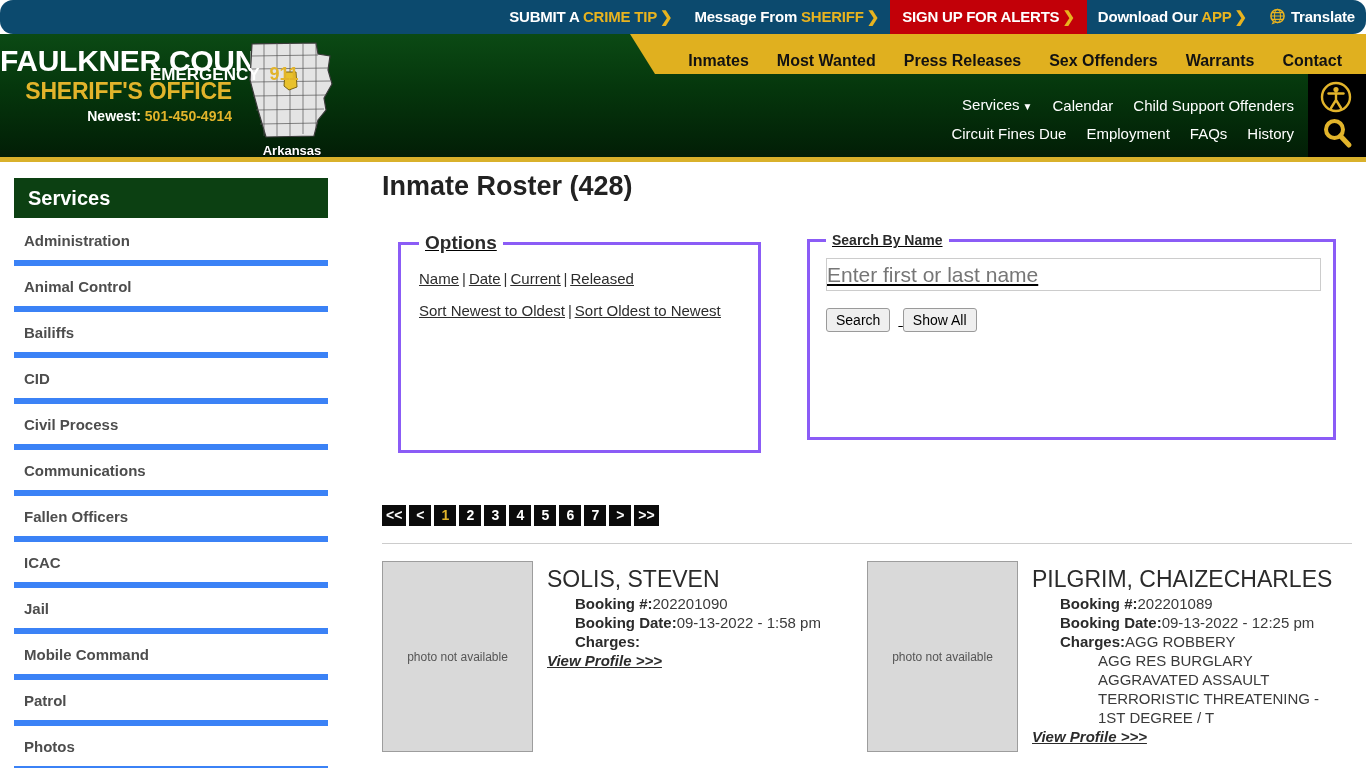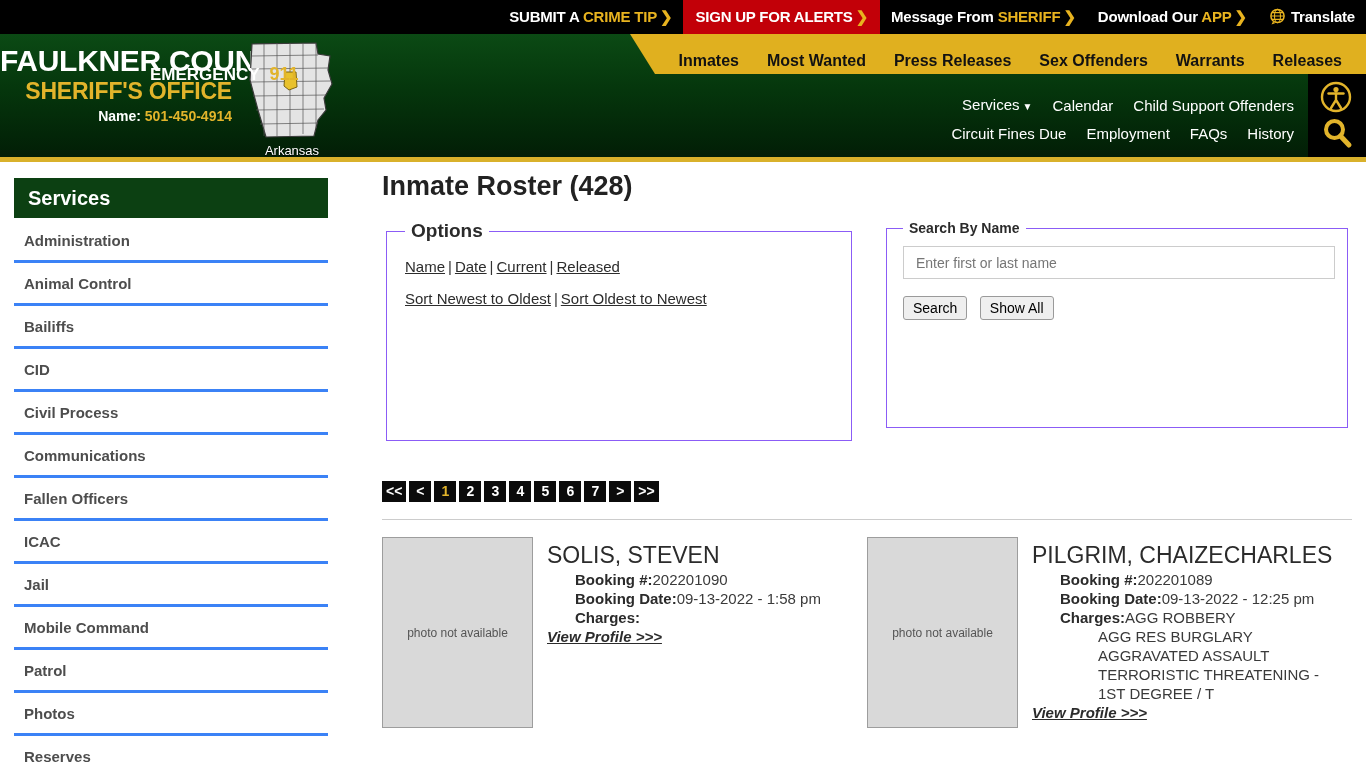--- a/index.html
+++ b/index.html
@@ -8,23 +8,24 @@
     width: 1366px; height: 768px;
     overflow: hidden;
     background: #ffffff;
     font-family: "Liberation Sans", sans-serif;
   }
 
   
   .topbar {
     position: absolute; top: 0; left: 0;
     width: 1366px; height: 34px;
-    background: #000000;
+    background: #0c4a6e;
     display: flex; align-items: center; justify-content: flex-end;
     z-index: 40;
+    border-radius: 13px;
   }
   .topbar-item {
     color: #ffffff;
     font-size: 15px;
     font-weight: bold;
     font-family: "Liberation Sans", sans-serif;
     letter-spacing: -0.2px;
     white-space: nowrap;
     padding: 0 11px;
     height: 34px;
@@ -90,21 +91,21 @@
   .brand-3 .phone-num { color: #e2b42b; }
 
   
   .map-wrap {
     position: absolute; left: 244px; top: 6px;
     width: 96px; height: 118px;
   }
   .map-label {
     position: absolute; bottom: 0; left: 0; width: 96px;
     text-align: center;
-    color: #ffffff; font-size: 13px; font-weight: normal;
+    color: #ffffff; font-size: 13px; font-weight: bold;
     text-shadow: 0 1px 1px #000;
   }
 
   
   .goldnav {
     position: absolute; top: 34px; left: 0;
     width: 1366px; height: 40px;
     z-index: 10;
     pointer-events: none;
   }
@@ -183,21 +184,21 @@
     font-weight: bold;
     padding: 10px 14px;
     height: 40px;
     line-height: 20px;
   }
   .sidebar-item {
     font-size: 15px;
     font-weight: bold;
     color: #4d4d4d;
     padding: 12px 10px 11px 10px;
-    border-bottom: 3px solid #3b82f6;
+    border-bottom: 6px solid #3b82f6;
     line-height: 17px;
     cursor: pointer;
   }
   .sidebar-item:first-of-type { padding-top: 14px; }
 
   
   .main {
     position: absolute; left: 382px; top: 170px;
     width: 970px;
   }
@@ -208,47 +209,48 @@
     margin: 0 0 14px 0;
     line-height: 32px;
   }
 
   .panels {
     display: flex;
     gap: 0;
     align-items: flex-start;
   }
   fieldset.box {
-    border: 1px solid #8b5cf6;
-    margin: 4px;
+    border: 3px solid #8b5cf6;
+    margin: 16px;
     padding: 6px 12px 12px 18px;
+    text-decoration: underline;
   }
   fieldset.box legend {
     font-size: 19px;
     font-weight: bold;
     color: #2b2b2b;
     padding: 0 6px;
   }
   #options-box { width: 486px; height: 221px; }
   #search-box  { width: 474px; height: 208px; margin-left: 30px; padding-left: 16px; }
   #search-box legend { font-size: 14px; }
 
   .opt-row { margin: 5px 0 0 0; line-height: 27px; font-size: 15px; color: #333; }
   .opt-link {
     color: #2c2c2c;
     text-decoration: underline;
     cursor: pointer;
   }
   .opt-sep { color: #333; padding: 0 3px; }
 
   .name-input {
-    width: 432px; height: 33px;
+    width: 495px; height: 33px;
     border: 1px solid #cccccc;
-    font-size: 14px;
-    padding: 4px 12px;
+    font-size: 21px;
+    padding: 4px 0;
     color: #222;
     font-family: "Liberation Sans", sans-serif;
     display: block;
     margin-top: 4px;
   }
   .name-input::placeholder { color: #767676; }
   .btn-row { margin-top: 17px; }
   .btn {
     font-family: "Liberation Sans", sans-serif;
     font-size: 14px;
@@ -326,37 +328,37 @@
     text-decoration: underline;
     margin-top: 1px;
     cursor: pointer;
   }
 </style>
 </head>
 <body>
 
 <div class="topbar" id="topbar">
     <a class="topbar-item"><span>SUBMIT A </span><span class="hl">CRIME TIP</span><span class="chev">❯</span></a>
+    <a class="topbar-item"><span>Message From </span><span class="hl">SHERIFF</span><span class="chev">❯</span></a>
     <a class="topbar-item alerts"><span>SIGN UP FOR ALERTS</span><span class="chev">❯</span></a>
-    <a class="topbar-item"><span>Message From </span><span class="hl">SHERIFF</span><span class="chev">❯</span></a>
     <a class="topbar-item"><span>Download Our </span><span class="hl">APP</span><span class="chev">❯</span></a>
     <a class="topbar-item"><span class="globe-icon"><svg width="17" height="17" viewBox="0 0 17 17">
           <circle cx="8.5" cy="8" r="6.6" fill="none" stroke="#e8b31f" stroke-width="1.5"></circle>
           <ellipse cx="8.5" cy="8" rx="3" ry="6.6" fill="none" stroke="#e8b31f" stroke-width="1.1"></ellipse>
           <path d="M2 8 H15 M3 4.6 H14 M3 11.4 H14" stroke="#e8b31f" stroke-width="1.1"></path>
           <path d="M4 13.5 L2.5 16.5 L6 15.2 Z" fill="#e8b31f"></path>
         </svg></span><span>Translate</span></a>
   </div>
 
 <div class="header">
   <div class="brand">
     <div class="brand-1">FAULKNER COUNTY</div>
     <div class="brand-2">SHERIFF'S OFFICE</div>
     <div class="brand-3">
-      <span>Name:</span>
+      <span>Newest:</span>
       <span class="phone-num">501-450-4914</span>
     </div>
   </div>
 
   <div class="map-wrap">
     <svg width="96" height="104" viewBox="0 0 96 104">
       <g>
         <path d="M8 4 L72 3 L74 14 L86 16 L84 30 L88 44 L80 58 L82 70 L74 80 L70 96 L22 97 L14 70 L6 40 Z" fill="#e4e4e4" stroke="#3a3a3a" stroke-width="1.2"></path>
         <g stroke="#555" stroke-width="0.7" fill="none">
           <path d="M8 16 L74 15 M7 29 L84 28 M7 42 L86 41 M9 56 L82 55 M12 70 L80 69 M16 84 L74 83"></path>
@@ -374,21 +376,21 @@
 </div>
 
 <div class="goldnav">
   <div class="goldnav-bg"></div>
   <div class="goldnav-items" id="goldnav-items">
       <a class="goldnav-item">Inmates</a>
       <a class="goldnav-item">Most Wanted</a>
       <a class="goldnav-item">Press Releases</a>
       <a class="goldnav-item">Sex Offenders</a>
       <a class="goldnav-item">Warrants</a>
-      <a class="goldnav-item">Releases</a>
+      <a class="goldnav-item">Contact</a>
     </div>
 </div>
 
 <div class="subnav">
   <div class="subnav-row" id="subnav-row1">
       <a class="subnav-item">Services<span class="caret">▼</span></a>
       <a class="subnav-item">Calendar</a>
       <a class="subnav-item">Child Support Offenders</a>
     </div>
   <div class="subnav-row" id="subnav-row2">

